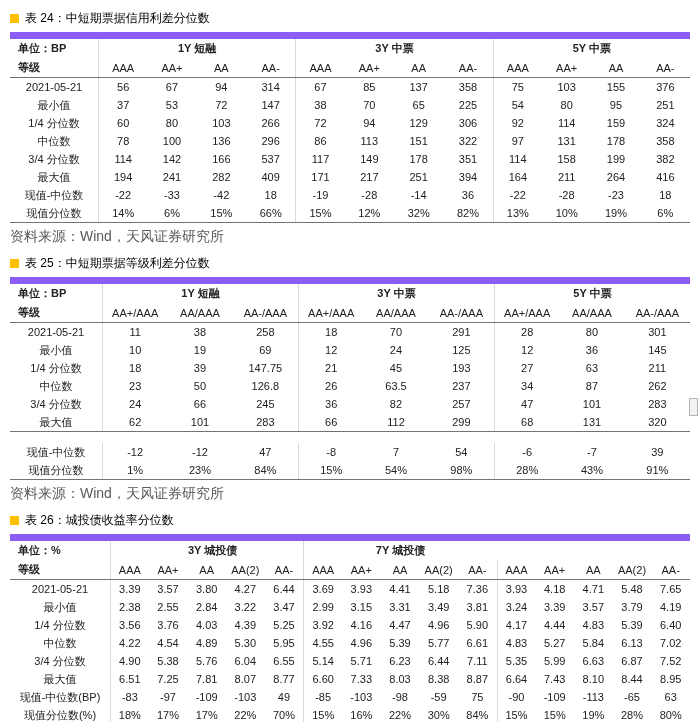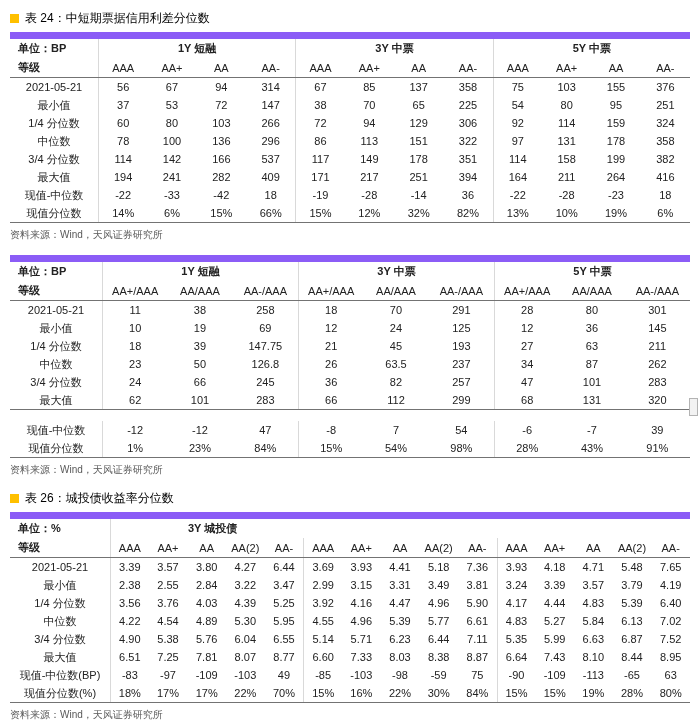--- a/index.html
+++ b/index.html
@@ -40,21 +40,21 @@
     white-space: nowrap;
   }
   .t-row.hdr .t-cell { min-height: 19px; }
   .t-cell.left { justify-content: flex-start; padding-left: 8px; }
   .t-cell.bold { font-weight: bold; }
   .t-cell.gsep { border-left: 1px solid #d9d9d9; }
   .t-row.hdr-bottom { border-bottom: 1px solid #737373; }
 
   .row-gap { height: 12px; border-top: 1px solid #737373; }
 
-  .source { margin-top: 5px; font-size: 10px; color: #595959; height: 13px; }
+  .source { margin-top: 5px; font-size: 14px; color: #595959; height: 13px; }
 
   .edge-box {
     position: absolute; right: 2px; top: 398px;
     width: 9px; height: 18px;
     border: 1px solid #b3b3b3; background: #f2f2f2;
   }
 </style>
 </head>
 <body>
 
@@ -205,20 +205,24 @@
           <div class="t-cell gsep">13%</div>
           <div class="t-cell">10%</div>
           <div class="t-cell">19%</div>
           <div class="t-cell">6%</div>
         </div>
       </div>
     <div class="source">资料来源：Wind，天风证券研究所</div>
   </section>
 
   <section class="table-block">
+    <div class="table-title">
+      <span class="title-square" style="background: rgb(255, 192, 0);"></span>
+      <span>表 25：中短期票据等级利差分位数</span>
+    </div>
     <div class="table-grid tg1">
         <div class="t-row hdr">
           <div class="t-cell left bold">单位：BP</div>
           <div class="t-cell bold gsep" style="grid-column: span 3;">1Y 短融</div>
           <div class="t-cell bold gsep" style="grid-column: span 3;">3Y 中票</div>
           <div class="t-cell bold gsep" style="grid-column: span 3;">5Y 中票</div>
         </div>
         <div class="t-row hdr hdr-bottom">
           <div class="t-cell left bold">等级</div>
           <div class="t-cell gsep">AA+/AAA</div>
@@ -334,20 +338,21 @@
 
   <section class="table-block">
     <div class="table-title">
       <span class="title-square" style="background: rgb(255, 192, 0);"></span>
       <span>表 26：城投债收益率分位数</span>
     </div>
     <div class="table-grid tg2">
         <div class="t-row hdr">
           <div class="t-cell left bold">单位：%</div>
           <div class="t-cell bold gsep" style="grid-column: span 5; padding-left: 12px;">3Y 城投债</div>
+          <div class="t-cell bold gsep" style="grid-column: span 5;">7Y 城投债</div>
         </div>
         <div class="t-row hdr hdr-bottom">
           <div class="t-cell left bold">等级</div>
           <div class="t-cell gsep">AAA</div>
           <div class="t-cell">AA+</div>
           <div class="t-cell">AA</div>
           <div class="t-cell">AA(2)</div>
           <div class="t-cell">AA-</div>
           <div class="t-cell gsep">AAA</div>
           <div class="t-cell">AA+</div>

